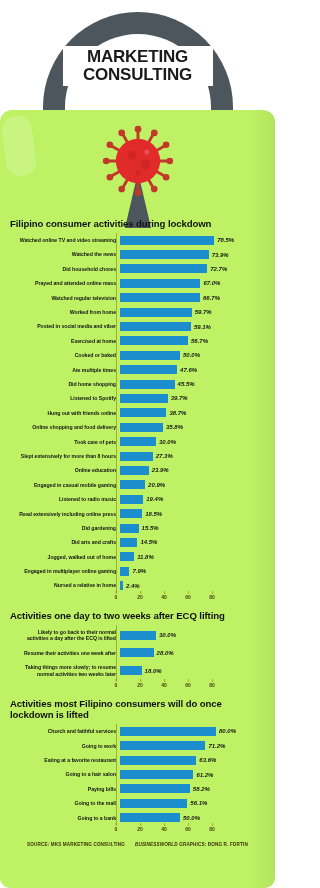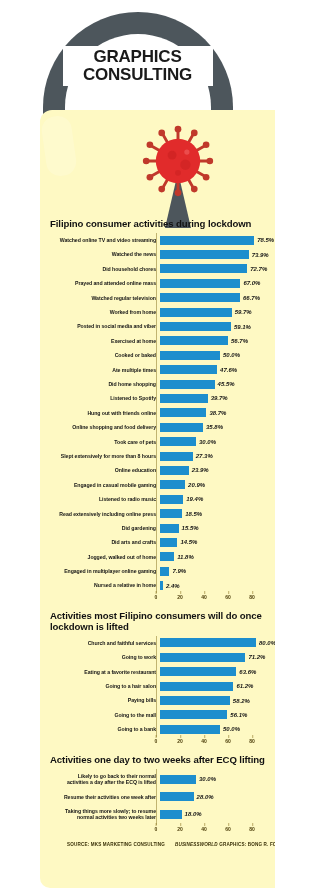--- a/index.html
+++ b/index.html
@@ -27,24 +27,23 @@
     padding:2px 0 2px 0;
   }
   .title-line{
     font-weight:bold;font-size:17px;line-height:18px;color:#1a1a1a;
     letter-spacing:-0.2px;
   }
 
   
   .body-card{
     position:absolute;left:0;top:110px;width:275px;height:778px;
-    background:#fef9c3;
+    background:#bef264;
     border-radius:12px 12px 10px 10px;
     overflow:hidden;
-    margin-left:40px;
   }
   .body-card:before{ 
     content:"";position:absolute;left:4px;top:6px;width:30px;height:60px;
     background:rgba(255,255,255,0.18);border-radius:14px;transform:rotate(-8deg);
   }
   .body-card:after{ 
     content:"";position:absolute;right:0;top:0;width:26px;height:100%;
     background:linear-gradient(to right,rgba(0,0,0,0) 0%,rgba(0,0,0,0.06) 100%);
   }
 
@@ -111,21 +110,21 @@
   .f-cred i{font-style:italic;}
 </style>
 </head>
 <body>
 
 <div class="page">
 
   <div class="lock-head">
     <div class="shackle"></div>
     <div class="title-box">
-      <div class="title-line">GRAPHICS</div>
+      <div class="title-line">MARKETING</div>
       <div class="title-line">CONSULTING</div>
     </div>
   </div>
 
   <div class="body-card">
 
     <div class="virus-wrap">
       <div class="keyhole"></div>
       <svg class="virus" viewBox="0 0 100 100">
         <g stroke="#c0392b" stroke-width="4" stroke-linecap="round">
@@ -346,20 +345,56 @@
       <div class="axis" id="axis-0">
           <span class="tick" style="left: 0px;">0</span>
           <span class="tick" style="left: 24px;">20</span>
           <span class="tick" style="left: 48px;">40</span>
           <span class="tick" style="left: 72px;">60</span>
           <span class="tick" style="left: 96px;">80</span>
         </div>
     </div>
 
     <div class="section">
+      <div class="sec-title">Activities one day to two weeks after ECQ lifting</div>
+      <div class="rows" id="rows-2">
+          <div class="row tall">
+            <div class="r-label">Likely to go back to their normal
+activities a day after the ECQ is lifted</div>
+            <div class="r-track">
+              <div class="r-bar" style="width: 36px;"></div>
+              <div class="r-val">30.0%</div>
+            </div>
+          </div>
+          <div class="row">
+            <div class="r-label">Resume their activities one week after</div>
+            <div class="r-track">
+              <div class="r-bar" style="width: 33.6px;"></div>
+              <div class="r-val">28.0%</div>
+            </div>
+          </div>
+          <div class="row tall">
+            <div class="r-label">Taking things more slowly; to resume
+normal activities two weeks later</div>
+            <div class="r-track">
+              <div class="r-bar" style="width: 21.6px;"></div>
+              <div class="r-val">18.0%</div>
+            </div>
+          </div>
+        </div>
+      <div class="axis" id="axis-2">
+          <span class="tick" style="left: 0px;">0</span>
+          <span class="tick" style="left: 24px;">20</span>
+          <span class="tick" style="left: 48px;">40</span>
+          <span class="tick" style="left: 72px;">60</span>
+          <span class="tick" style="left: 96px;">80</span>
+        </div>
+    </div>
+
+    <div class="section">
       <div class="sec-title">Activities most Filipino consumers will do once lockdown is lifted</div>
       <div class="rows" id="rows-1">
           <div class="row">
             <div class="r-label">Church and faithful services</div>
             <div class="r-track">
               <div class="r-bar" style="width: 96px;"></div>
               <div class="r-val">80.0%</div>
             </div>
           </div>
           <div class="row">
@@ -407,55 +442,19 @@
         </div>
       <div class="axis" id="axis-1">
           <span class="tick" style="left: 0px;">0</span>
           <span class="tick" style="left: 24px;">20</span>
           <span class="tick" style="left: 48px;">40</span>
           <span class="tick" style="left: 72px;">60</span>
           <span class="tick" style="left: 96px;">80</span>
         </div>
     </div>
 
-    <div class="section">
-      <div class="sec-title">Activities one day to two weeks after ECQ lifting</div>
-      <div class="rows" id="rows-2">
-          <div class="row tall">
-            <div class="r-label">Likely to go back to their normal
-activities a day after the ECQ is lifted</div>
-            <div class="r-track">
-              <div class="r-bar" style="width: 36px;"></div>
-              <div class="r-val">30.0%</div>
-            </div>
-          </div>
-          <div class="row">
-            <div class="r-label">Resume their activities one week after</div>
-            <div class="r-track">
-              <div class="r-bar" style="width: 33.6px;"></div>
-              <div class="r-val">28.0%</div>
-            </div>
-          </div>
-          <div class="row tall">
-            <div class="r-label">Taking things more slowly; to resume
-normal activities two weeks later</div>
-            <div class="r-track">
-              <div class="r-bar" style="width: 21.6px;"></div>
-              <div class="r-val">18.0%</div>
-            </div>
-          </div>
-        </div>
-      <div class="axis" id="axis-2">
-          <span class="tick" style="left: 0px;">0</span>
-          <span class="tick" style="left: 24px;">20</span>
-          <span class="tick" style="left: 48px;">40</span>
-          <span class="tick" style="left: 72px;">60</span>
-          <span class="tick" style="left: 96px;">80</span>
-        </div>
-    </div>
-
     <div class="footer">
       <span class="f-src">SOURCE: MKS MARKETING CONSULTING</span>
       <span class="f-cred"><i>BUSINESSWORLD</i> <span>GRAPHICS: BONG R. FORTIN</span></span>
     </div>
 
   </div>
 </div>
 
 </body></html>

